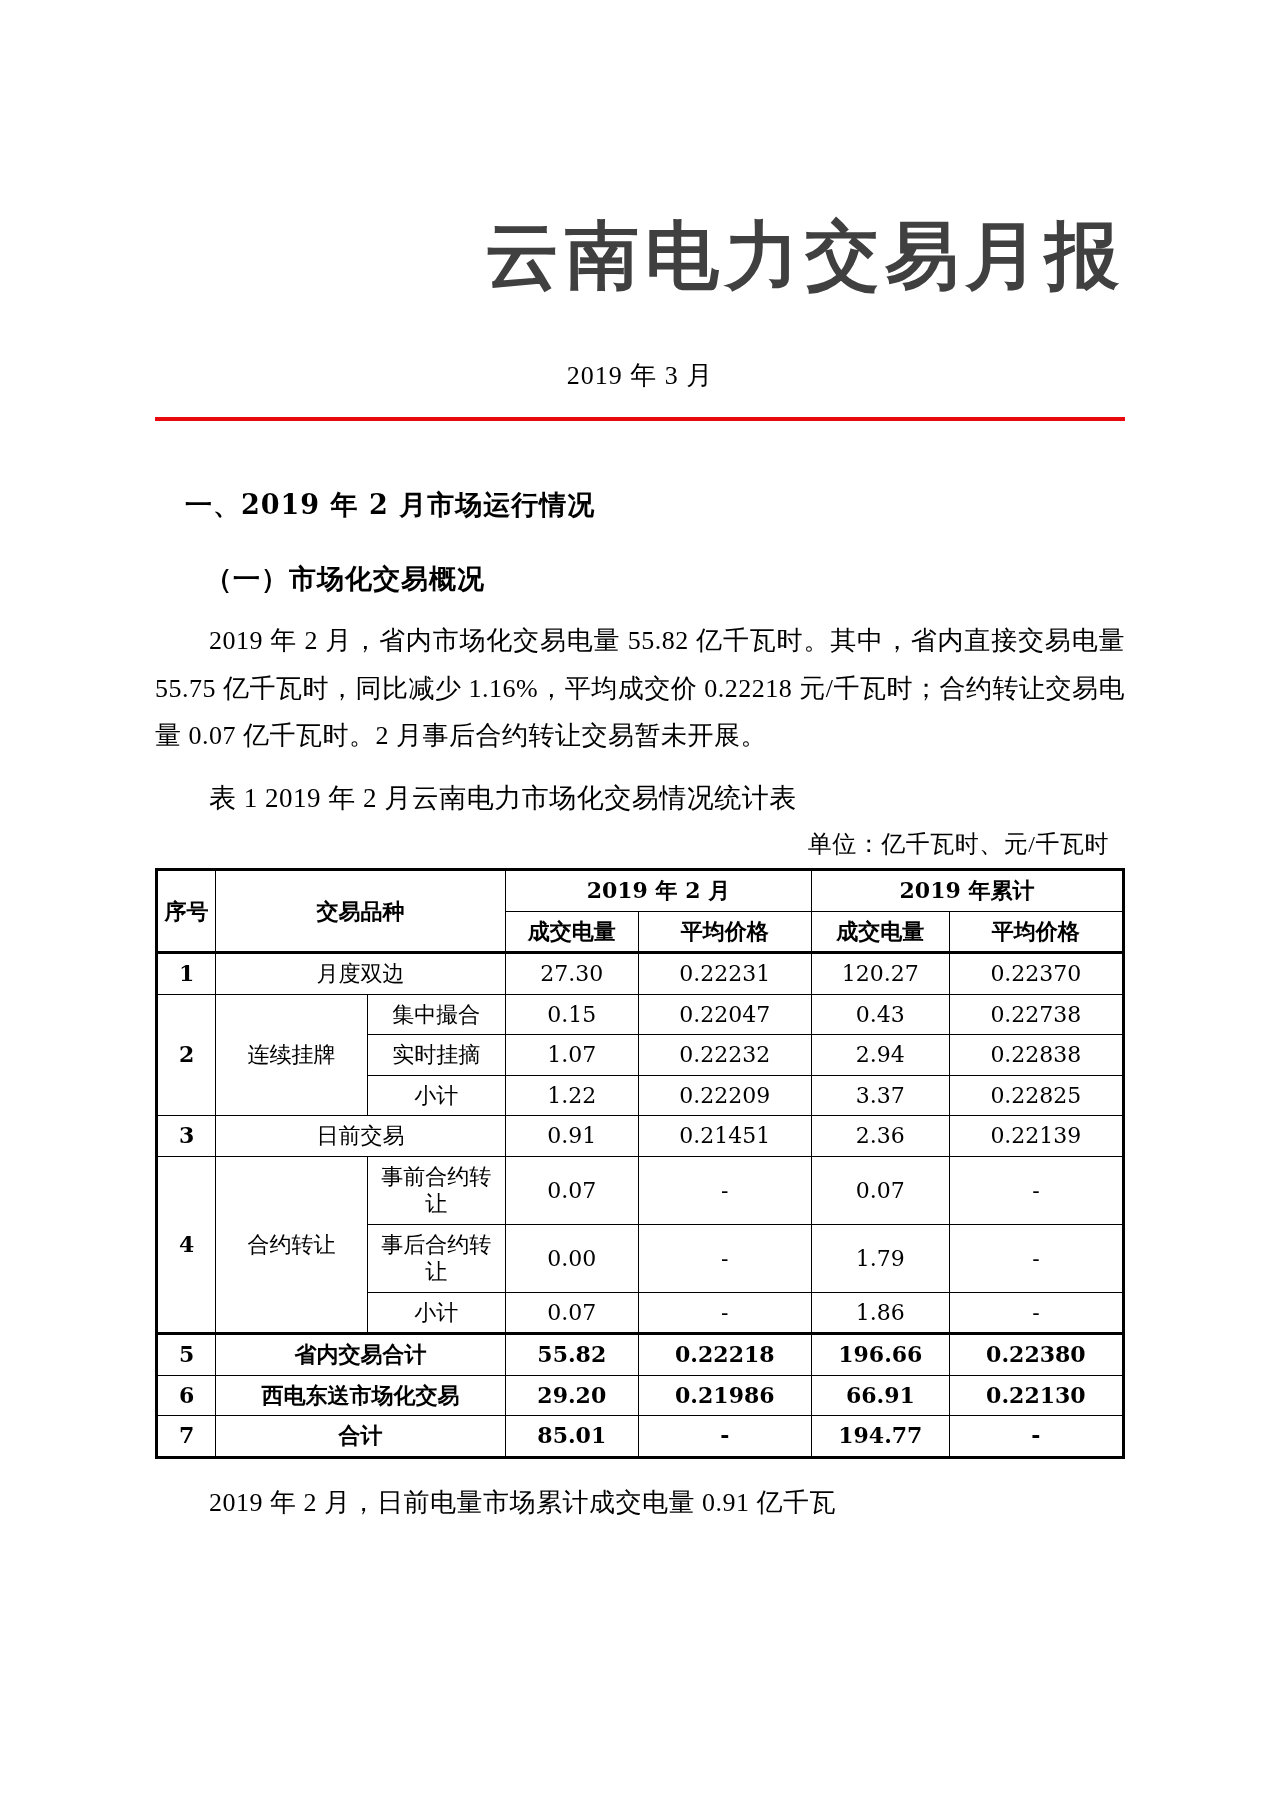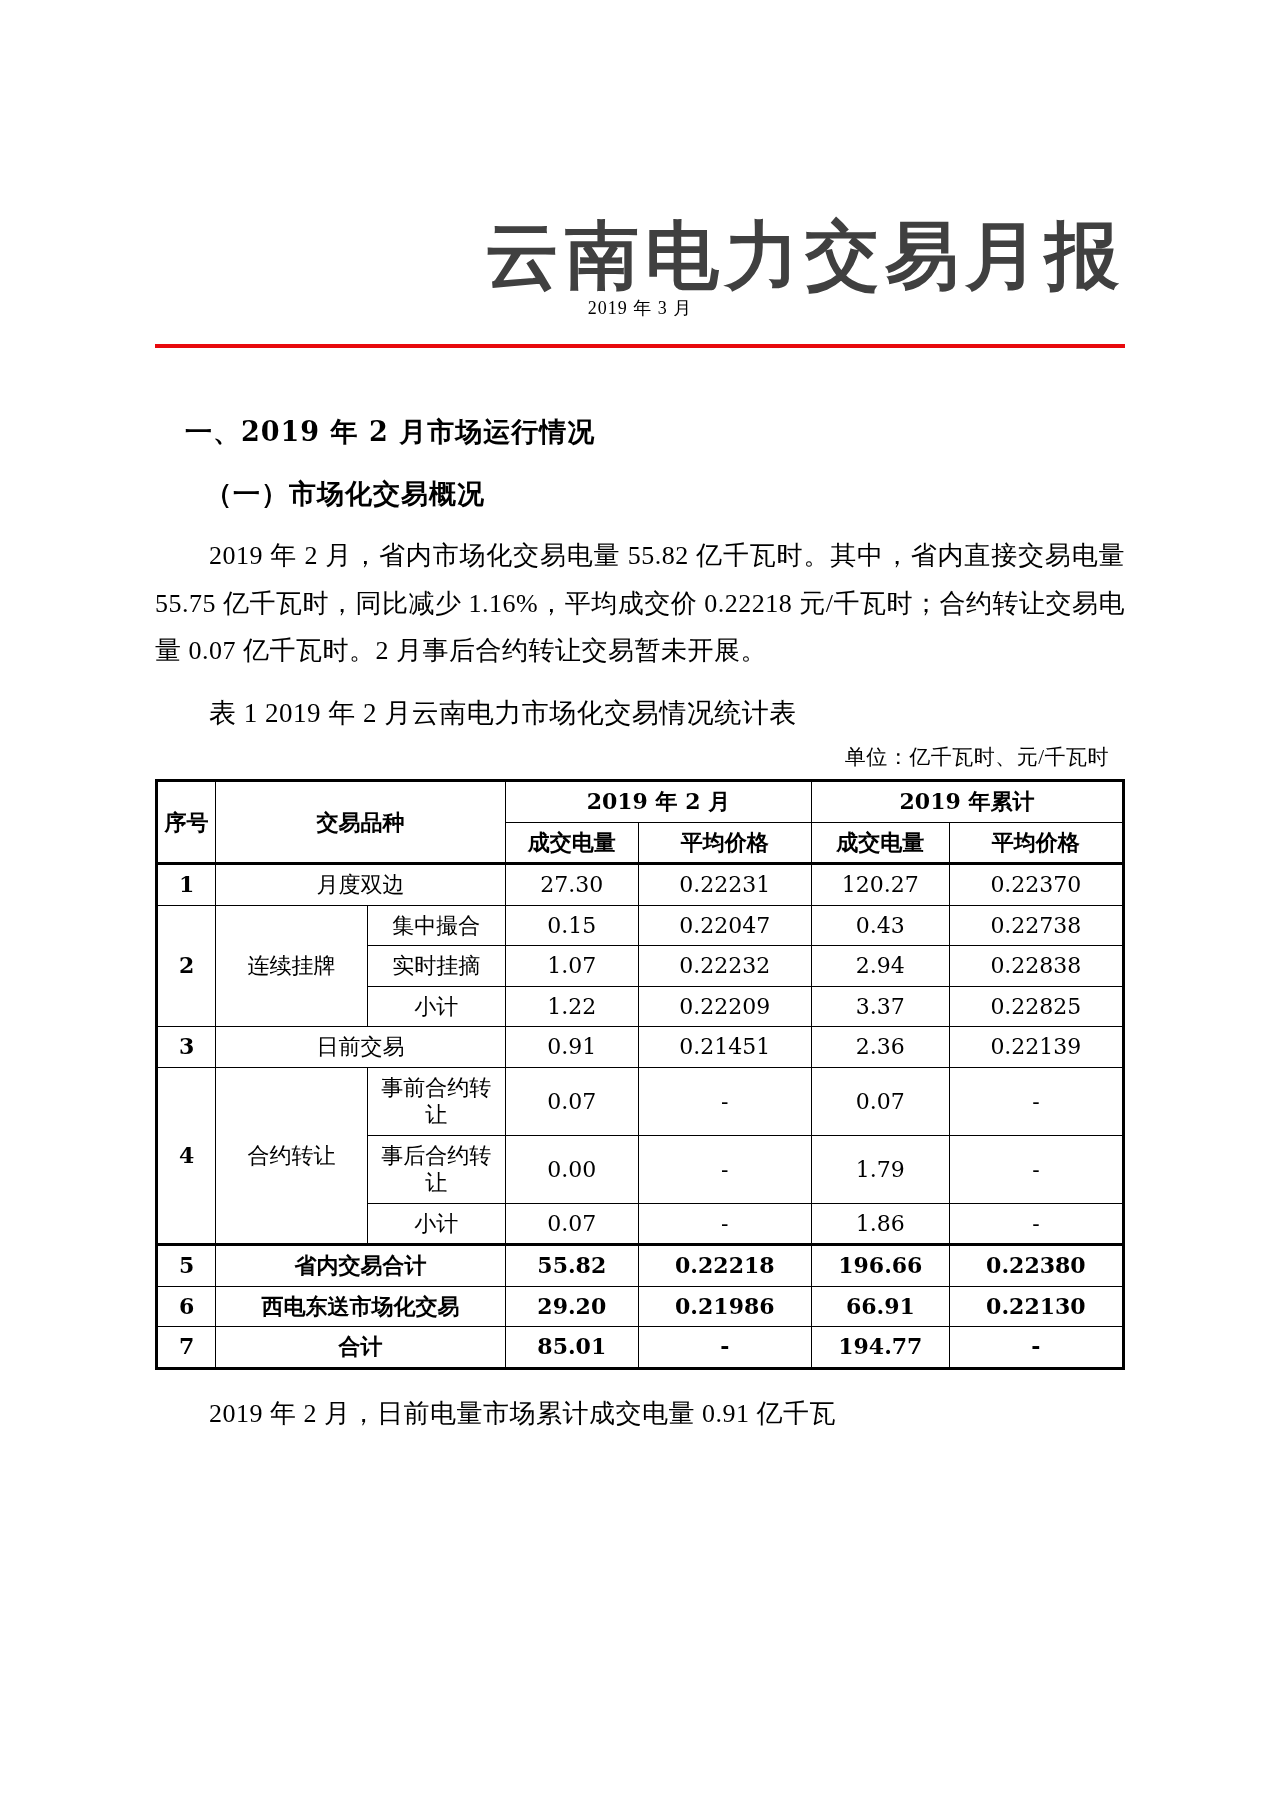--- a/index.html
+++ b/index.html
@@ -27,62 +27,63 @@
     color: #404040;
     font-family: "DejaVu Serif", "Liberation Serif", serif;
     font-weight: bold;
     font-size: 74px;
     letter-spacing: 6px;
     margin-top: 215px;
     line-height: 1.1;
   }
   .doc-date {
     text-align: center;
-    font-size: 18px;
+    font-size: 26px;
+    margin-top: 62px;
     letter-spacing: 1px;
   }
   .red-rule {
     border: none;
     border-top: 4px solid #e8090d;
     margin: 24px 0 0 0;
     height: 0;
   }
   .section-h1 {
     font-family: "DejaVu Serif", "Liberation Serif", serif;
     font-weight: bold;
     font-size: 27px;
     margin-top: 66px;
     margin-left: 30px;
     letter-spacing: 1px;
   }
   .section-h2 {
     font-family: "DejaVu Serif", "Liberation Serif", serif;
     font-weight: bold;
     font-size: 27px;
-    margin-top: 26px;
+    margin-top: 38px;
     margin-left: 50px;
     letter-spacing: 1px;
   }
   .body-par {
     font-size: 26px;
     line-height: 1.82;
     text-align: justify;
     text-justify: inter-ideograph;
     text-indent: 54px;
     margin-top: 20px;
     letter-spacing: 0.5px;
   }
   .table-caption {
     font-size: 27px;
     margin-top: 21px;
     text-indent: 54px;
     letter-spacing: 0.5px;
   }
   .table-unit {
-    font-size: 21px;
+    font-size: 24px;
     text-align: right;
     margin-top: 12px;
     padding-right: 16px;
     letter-spacing: 0.5px;
   }
   table.stat {
     border-collapse: collapse;
     width: 100%;
     margin-top: 8px;
     font-size: 22px;

